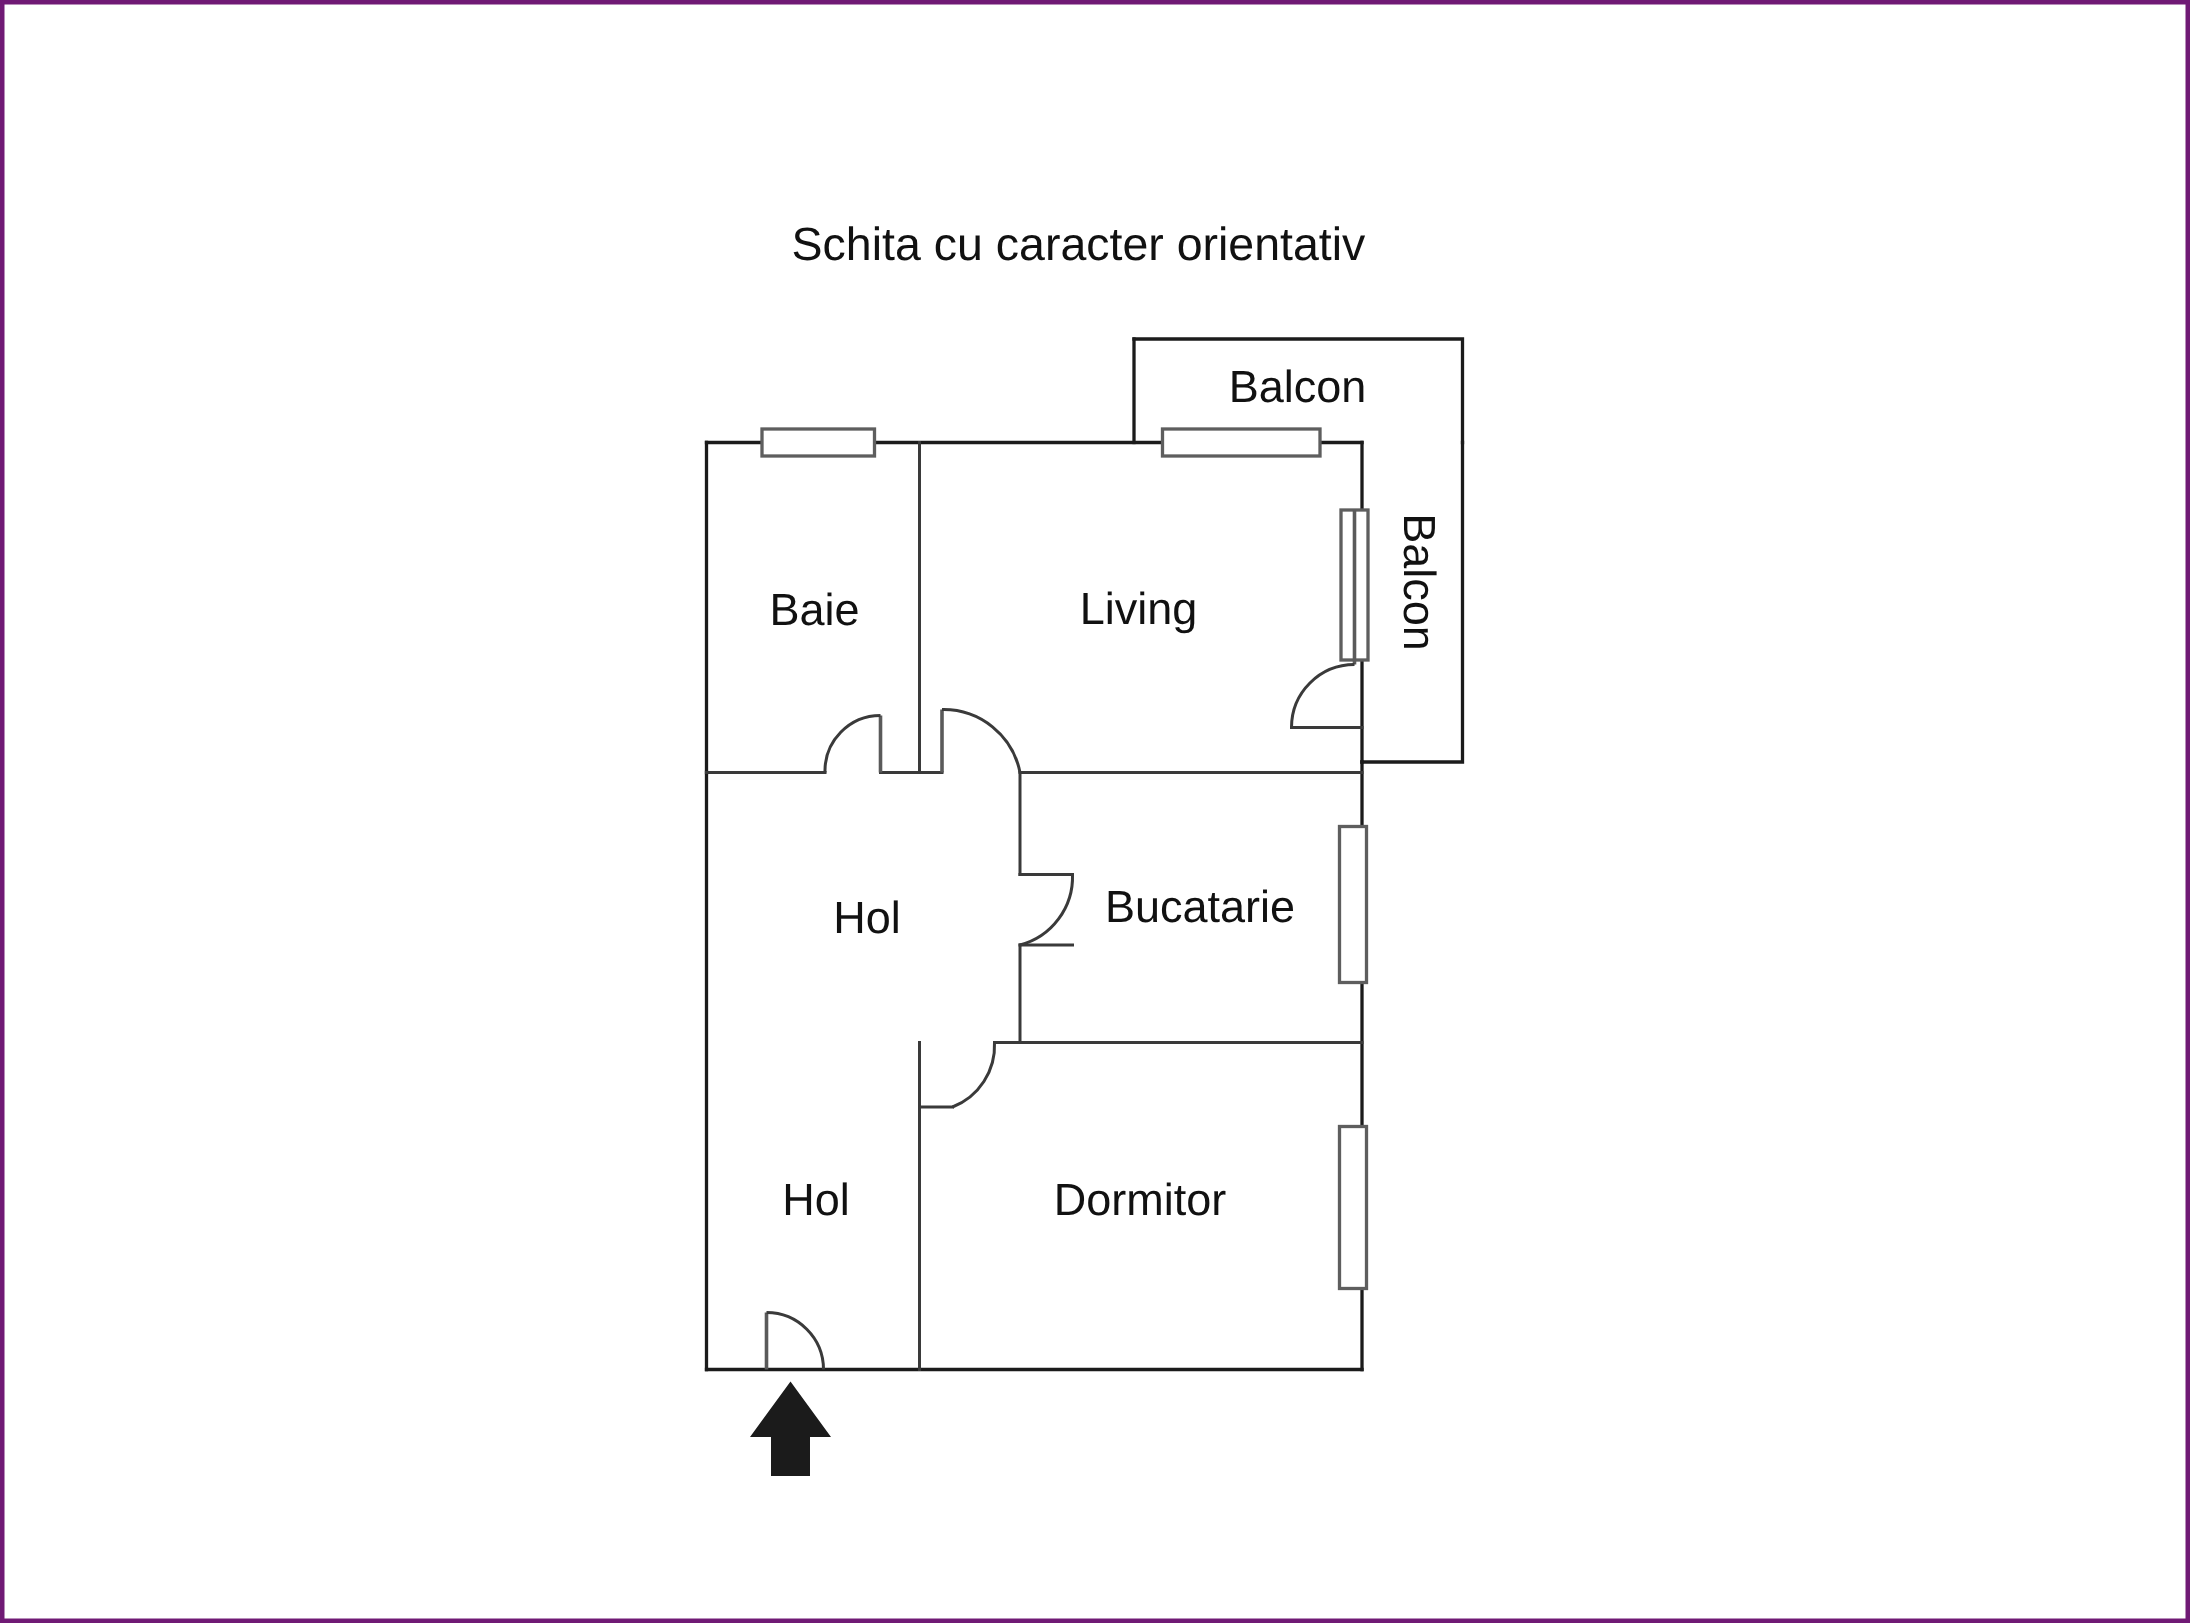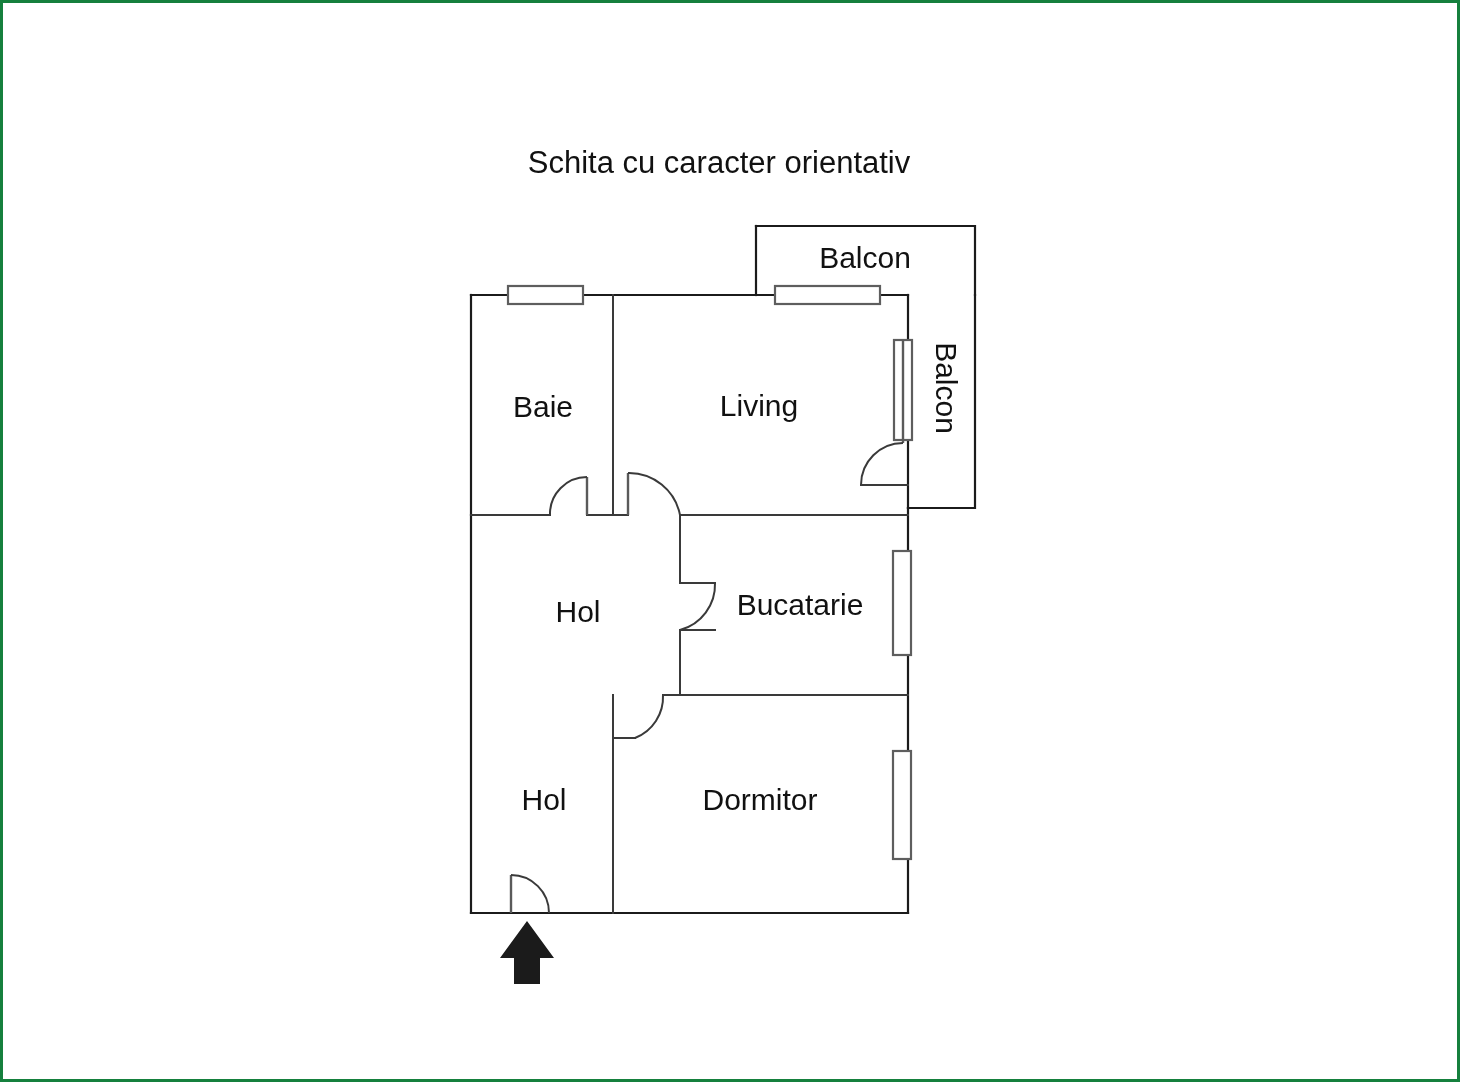--- a/index.html
+++ b/index.html
@@ -11,21 +11,21 @@
     width: 1460px;
     height: 1082px;
     font-family: "Liberation Sans", sans-serif;
     overflow: hidden;
   }
   #page {
     position: relative;
     width: 1460px;
     height: 1082px;
     box-sizing: border-box;
-    border: 3px solid #15803d;
+    border: 3px solid #701a75;
     background: #ffffff;
   }
   #plan-svg {
     position: absolute;
     left: 0;
     top: 0;
     width: 1460px;
     height: 1082px;
     display: block;
   }

